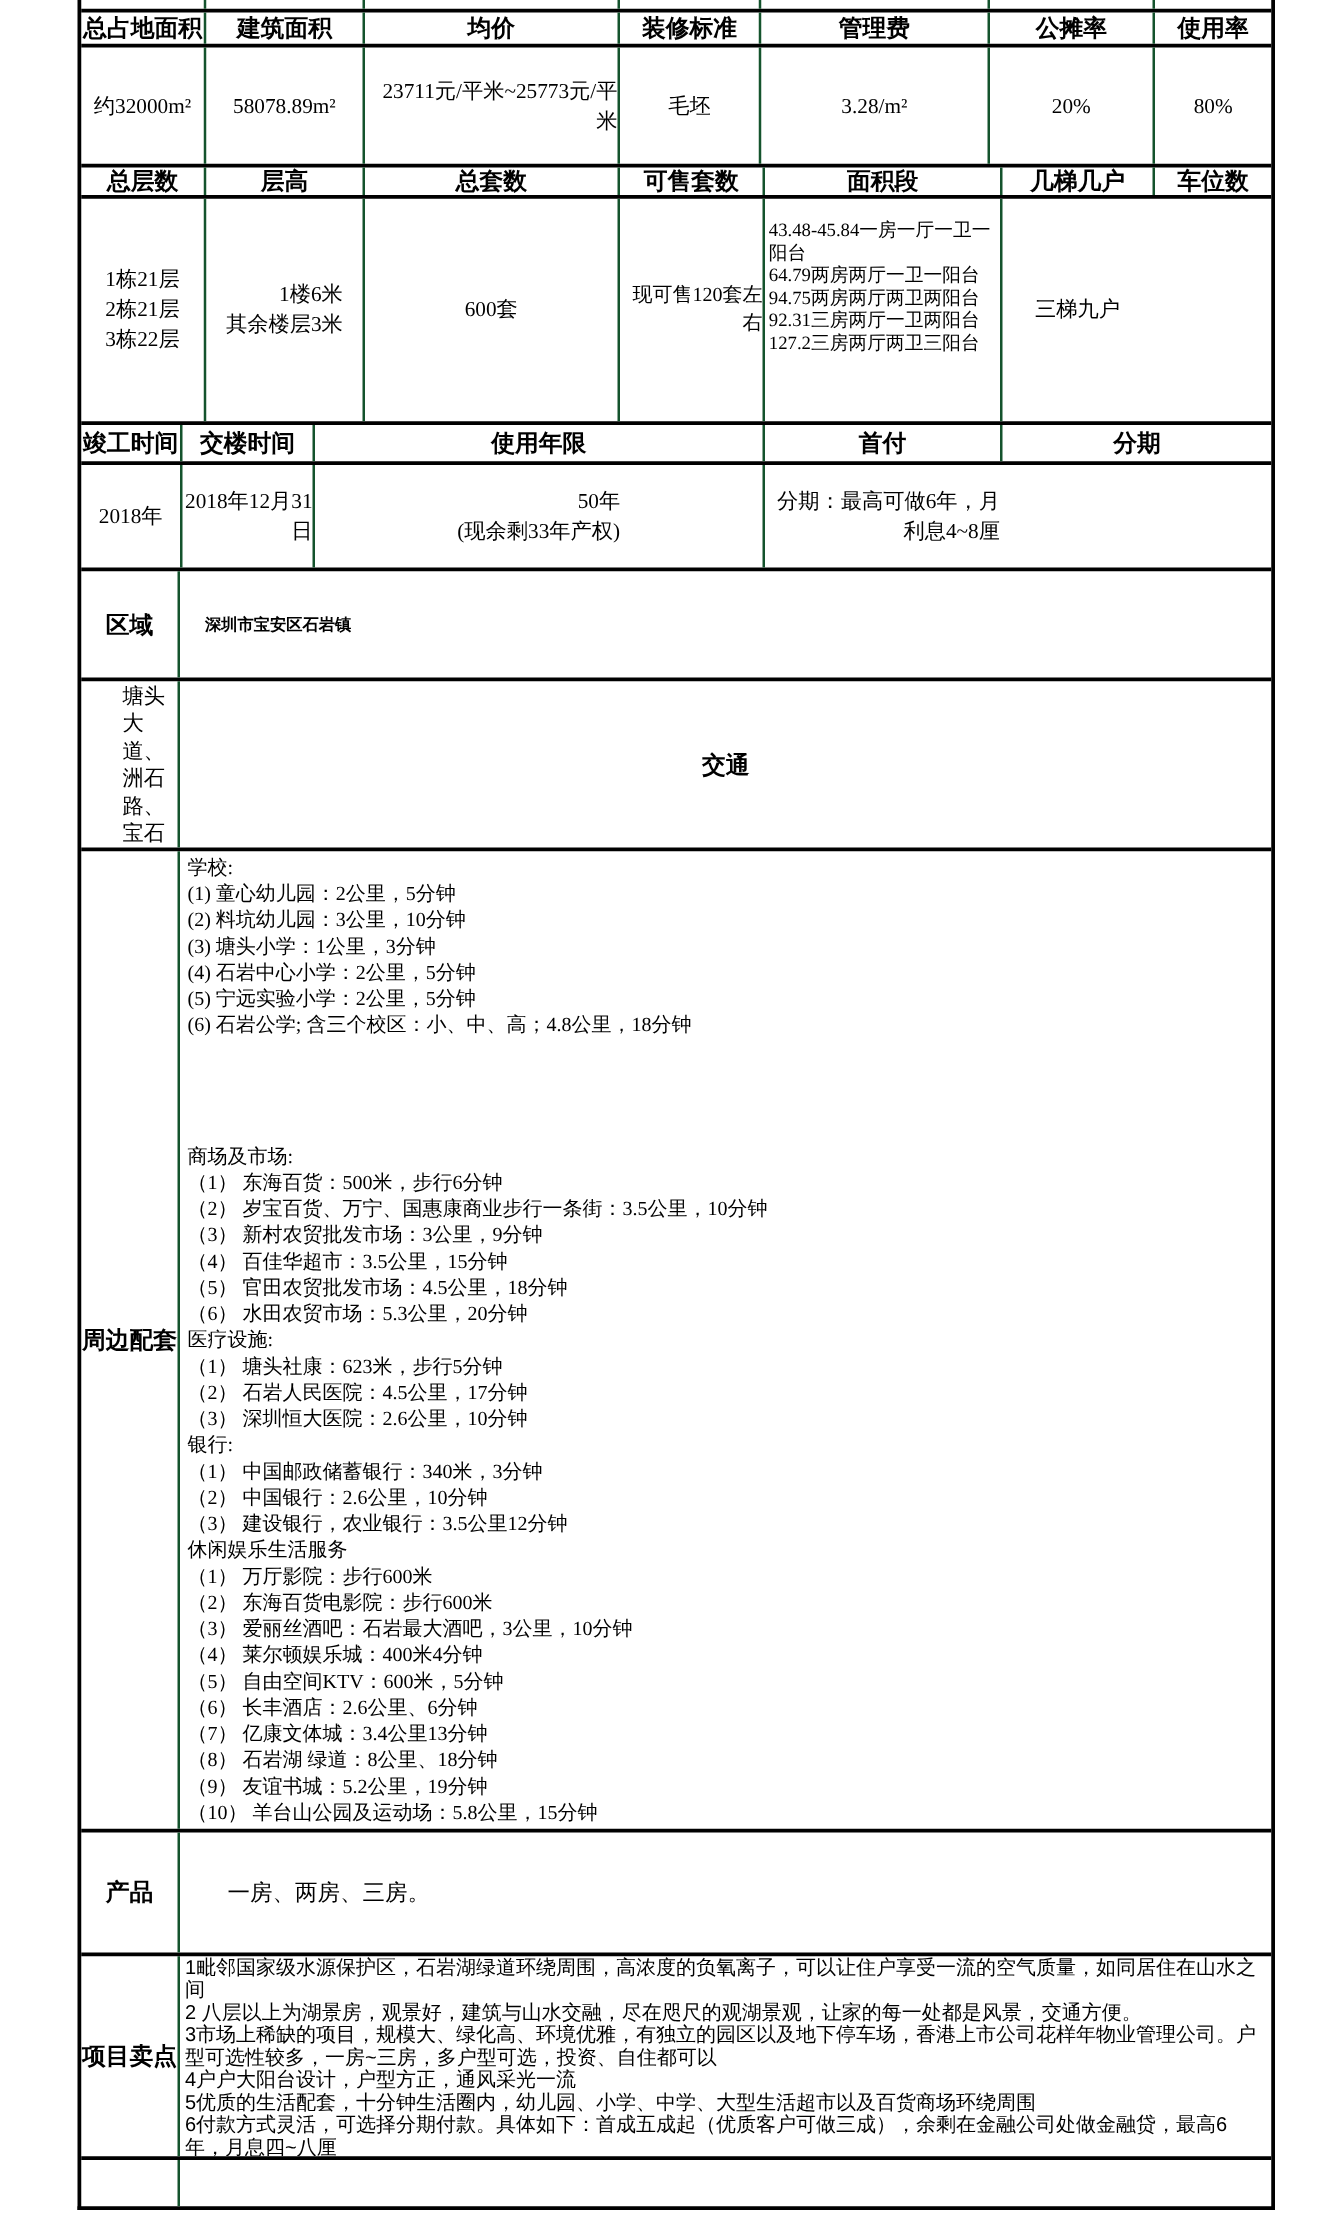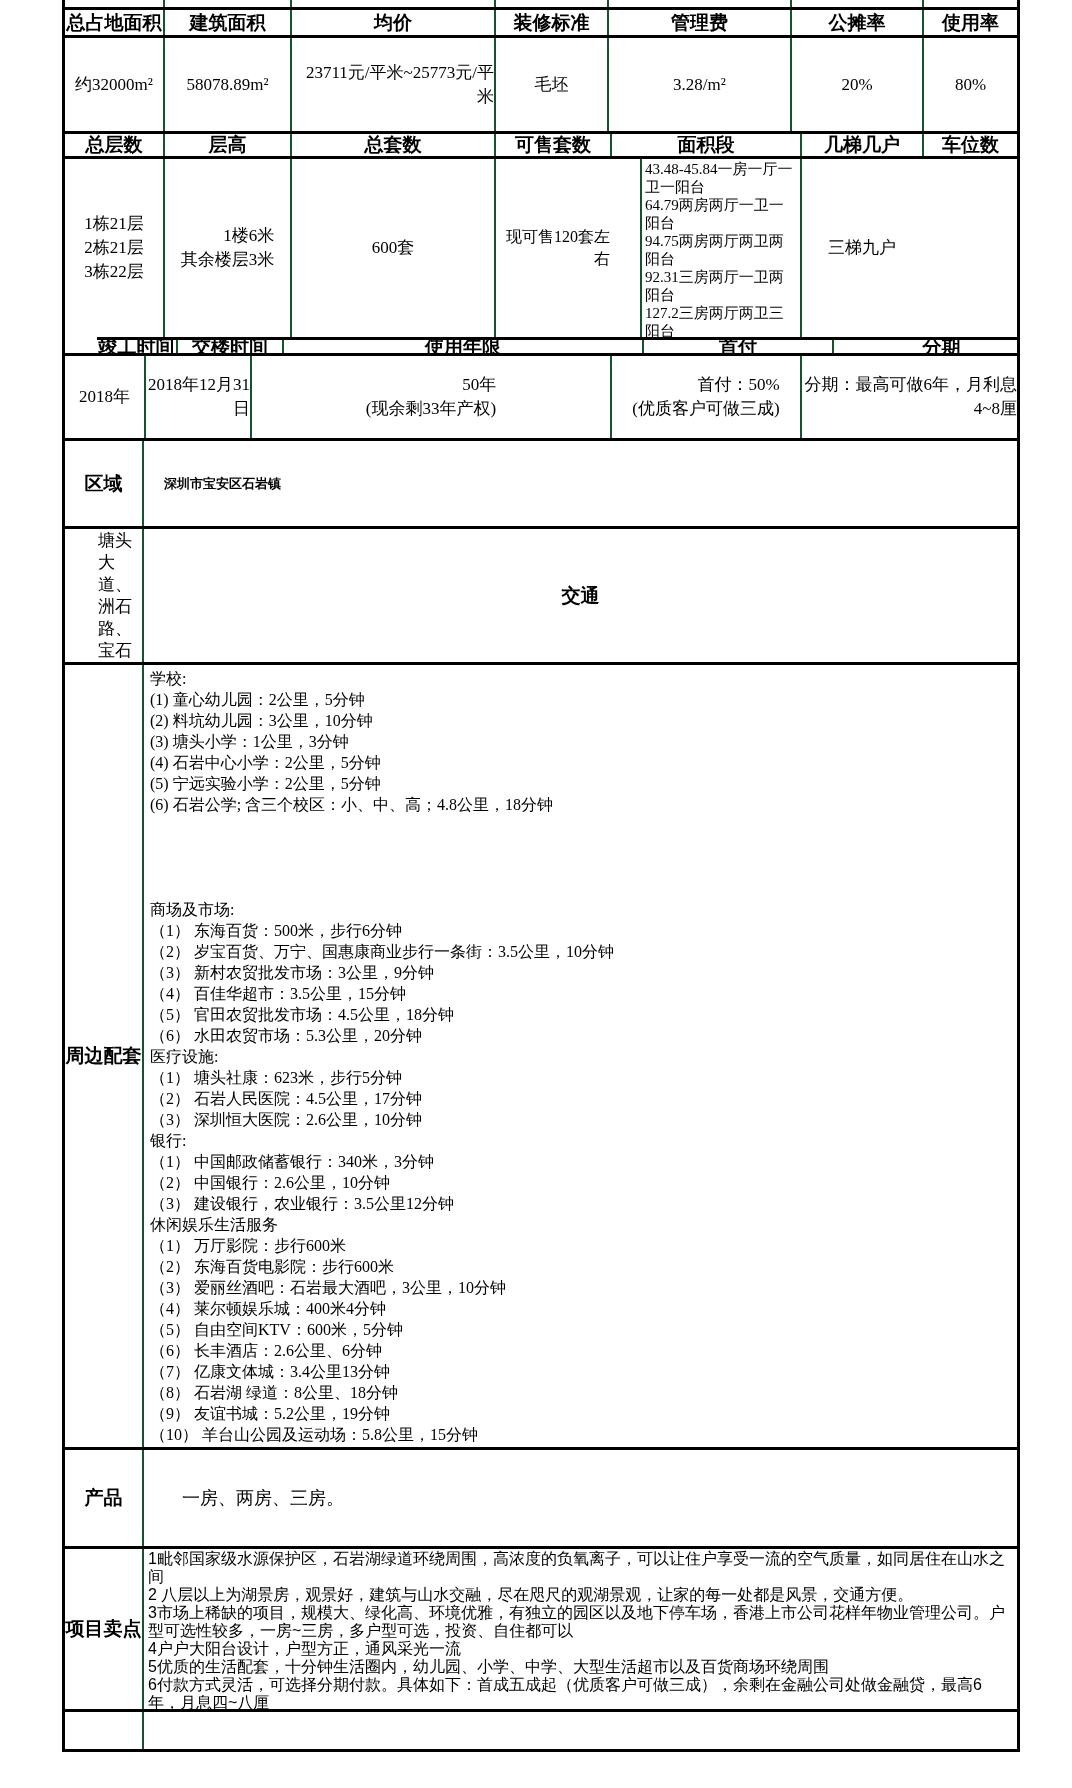--- a/index.html
+++ b/index.html
@@ -24,32 +24,32 @@
   
   .cols-t1 { grid-template-columns:98px 127px 204px 113px 183px 132px 95px; }
   .cols-t2 { grid-template-columns:98px 127px 204px 116px 190px 122px 95px; }
   .cols-t3 { grid-template-columns:79px 106px 360px 190px 217px; }
   .cols-info { grid-template-columns:77px 875px; }
 
   
   .h-sliver { height:7px; }
   .h-t1h { height:28px; }  .h-t1v { height:96px; }
   .h-t2h { height:25px; }  .h-t2v { height:181px; }
-  .h-t3h { height:16px;margin-left:32px; }  .h-t3v { height:85px; }
+  .h-t3h { height:32px; }  .h-t3v { height:85px; }
   .h-region { height:88px; } .h-traffic { height:136px; }
   .h-around { height:785px; } .h-product { height:99px; }
   .h-selling { height:163px; } .h-cut { height:40px; }
 
   .hdr { font-weight:bold; font-size:19px; font-family:"Liberation Sans",sans-serif; }
   .v { font-family:"Liberation Serif",serif; font-size:17px; line-height:1.4; }
   .v-small { font-size:16px; }
   .area-cell {
     font-family:"Liberation Serif",serif; font-size:15px; line-height:18px;
     justify-content:flex-start; align-items:flex-start;
-    text-align:left; padding:1px 3px;margin-left:30px;
+    text-align:left; padding:17px 3px;
   }
   .lbl { font-weight:bold; font-size:19px; }
   .content { justify-content:flex-start; text-align:left; }
   .content-region { font-weight:bold; font-size:13px; padding-left:20px; }
   .content-traffic { font-size:17px; line-height:22px; padding-left:33px; }
   .content-around {
     font-family:"Liberation Serif",serif; font-size:16px; line-height:21px;
     align-items:flex-start; padding:3px 6px 0 6px;
   }
   .content-product { font-size:18px; padding-left:38px; }
@@ -120,22 +120,20 @@
       <div class="c hdr">交楼时间</div>
       <div class="c hdr">使用年限</div>
       <div class="c hdr">首付</div>
       <div class="c hdr">分期</div>
     </div>
     <div class="grid cols-t3 h-t3v">
       <div class="c v">2018年</div>
       <div class="c v">2018年12月31日</div>
       <div class="c v">50年
 (现余剩33年产权)</div>
-      <div class="c v">首付：50%
-(优质客户可做三成)</div>
       <div class="c v">分期：最高可做6年，月利息4~8厘</div>
     </div>
 
     <div class="grid cols-info h-region">
       <div class="c lbl">区域</div>
       <div class="c content content-region">深圳市宝安区石岩镇</div>
     </div>
 
     <div class="grid cols-info h-traffic">
       <div class="c content content-traffic">地铁六号线（即将开通）

